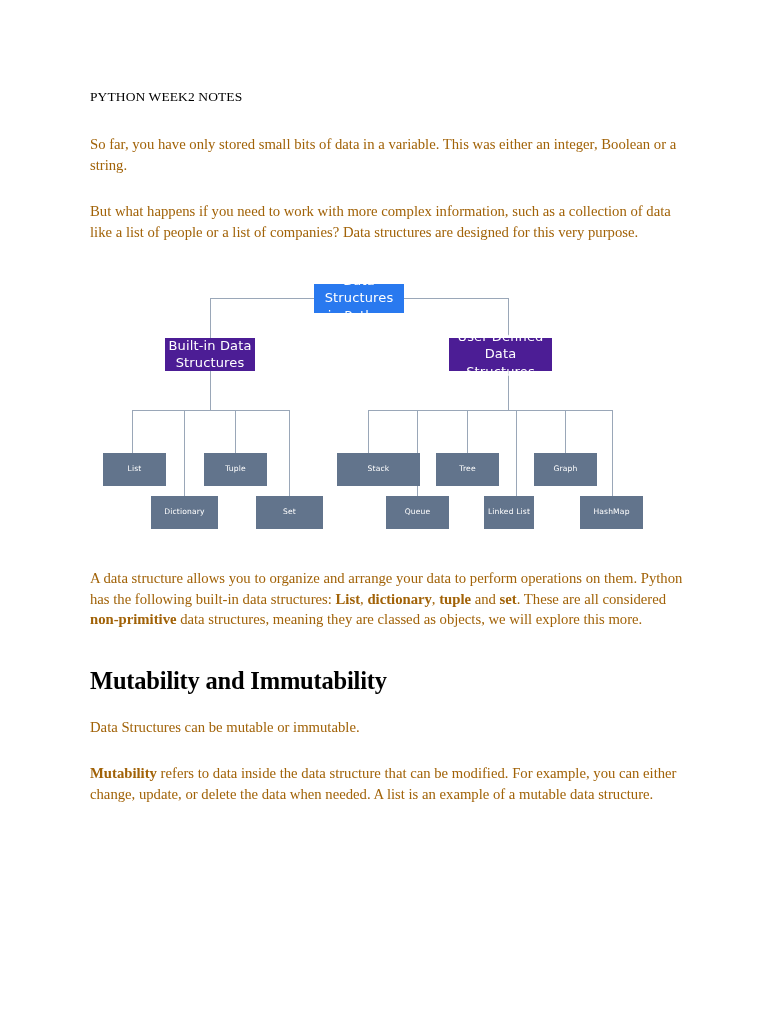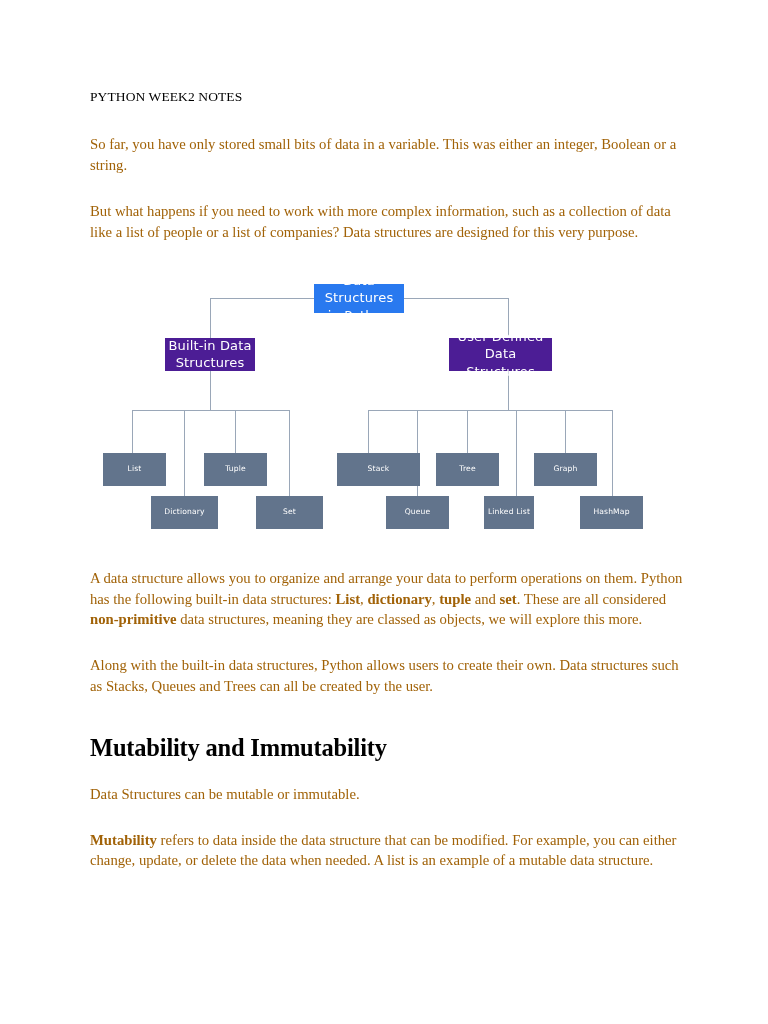--- a/index.html
+++ b/index.html
@@ -128,21 +128,20 @@
     <div class="node leaf" style="left:249px; top:185px; width:83px; height:33px;">Stack</div>
     <div class="node leaf" style="left:348px; top:185px; width:63px; height:33px;">Tree</div>
     <div class="node leaf" style="left:446px; top:185px; width:63px; height:33px;">Graph</div>
     <div class="node leaf" style="left:298px; top:228px; width:63px; height:33px;">Queue</div>
     <div class="node leaf" style="left:396px; top:228px; width:50px; height:33px;">Linked List</div>
     <div class="node leaf" style="left:492px; top:228px; width:63px; height:33px;">HashMap</div>
   </div>
 
   <p class="para"><span>A data structure allows you to organize and arrange your data to perform operations on them. Python has the following built-in data structures: </span><b>List</b><span>, </span><b>dictionary</b><span>, </span><b>tuple</b><span> and </span><b>set</b><span>. These are all considered </span><b>non-primitive</b><span> data structures, meaning they are classed as objects, we will explore this more.</span></p>
 
-  <p class="para">Along with the built-in data structures, Python allows users to create their own. Data structures such as Stacks, Queues and Trees can all be created by the user.</p>
 
 
   <h2 class="section-heading">Mutability and Immutability</h2>
 
   <p class="para">Data Structures can be mutable or immutable.</p>
 
   <p class="para"><b>Mutability</b><span> refers to data inside the data structure that can be modified. For example, you can either change, update, or delete the data when needed. A list is an example of a mutable data structure.</span></p>
 
 </div>
 

